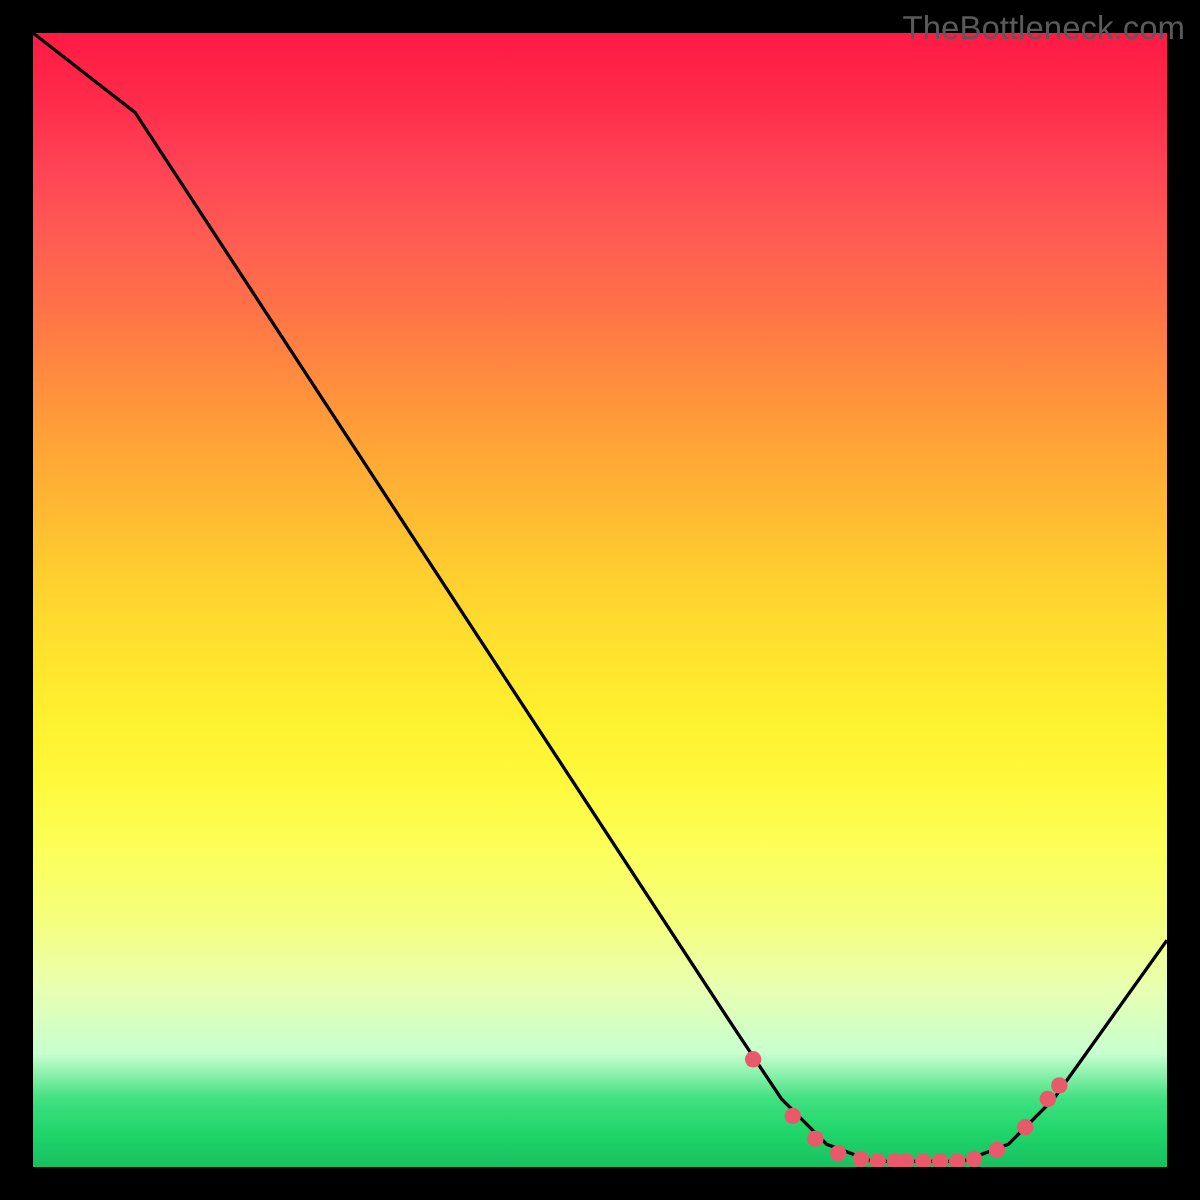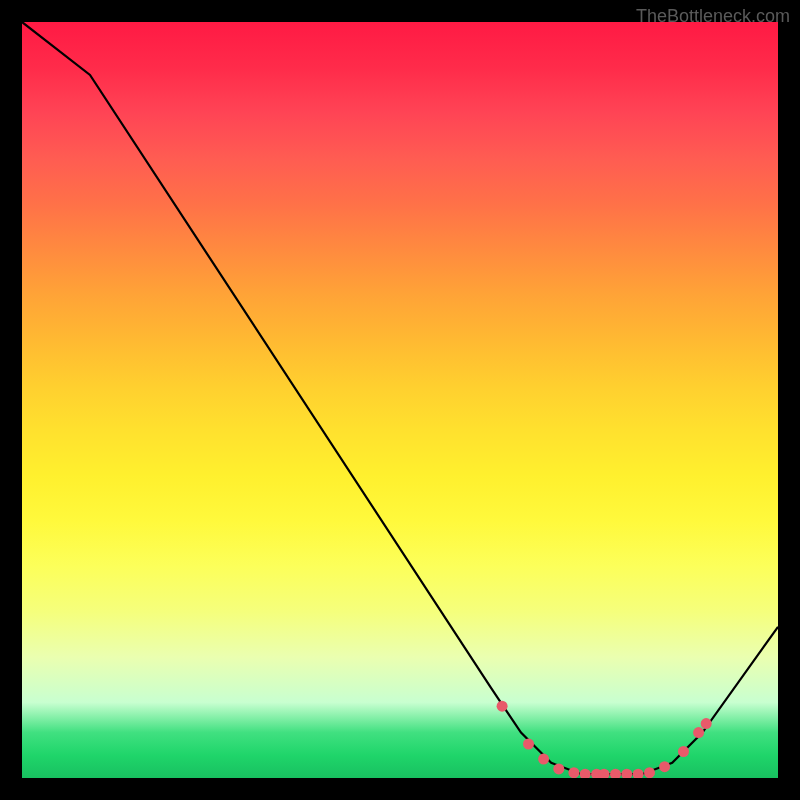--- a/index.html
+++ b/index.html
@@ -8,21 +8,21 @@
     height: 800px;
     background: #000;
     position: relative;
     font-family: Arial, sans-serif;
   }
   .watermark {
     position: absolute;
     top: 6px;
     right: 10px;
     color: #5a5a5a;
-    font-size: 18px;
+    font-size: 22px;
     font-weight: 500;
     z-index: 10;
   }
   .plot-area {
     position: absolute;
     left: 22px;
     top: 22px;
     width: 756px;
     height: 756px;
     overflow: hidden;

